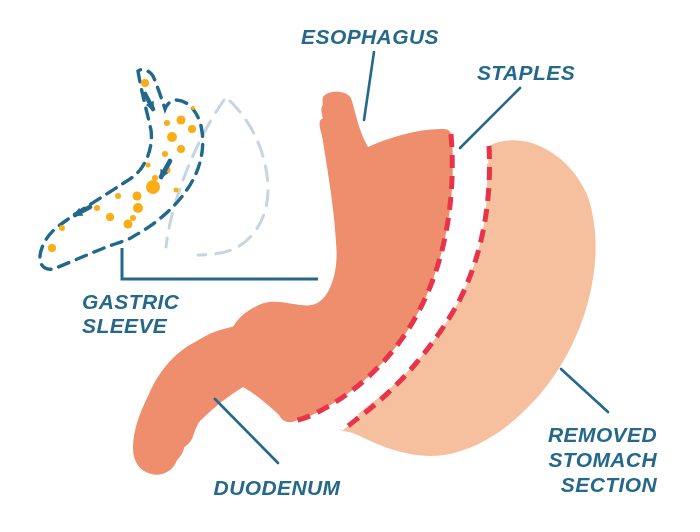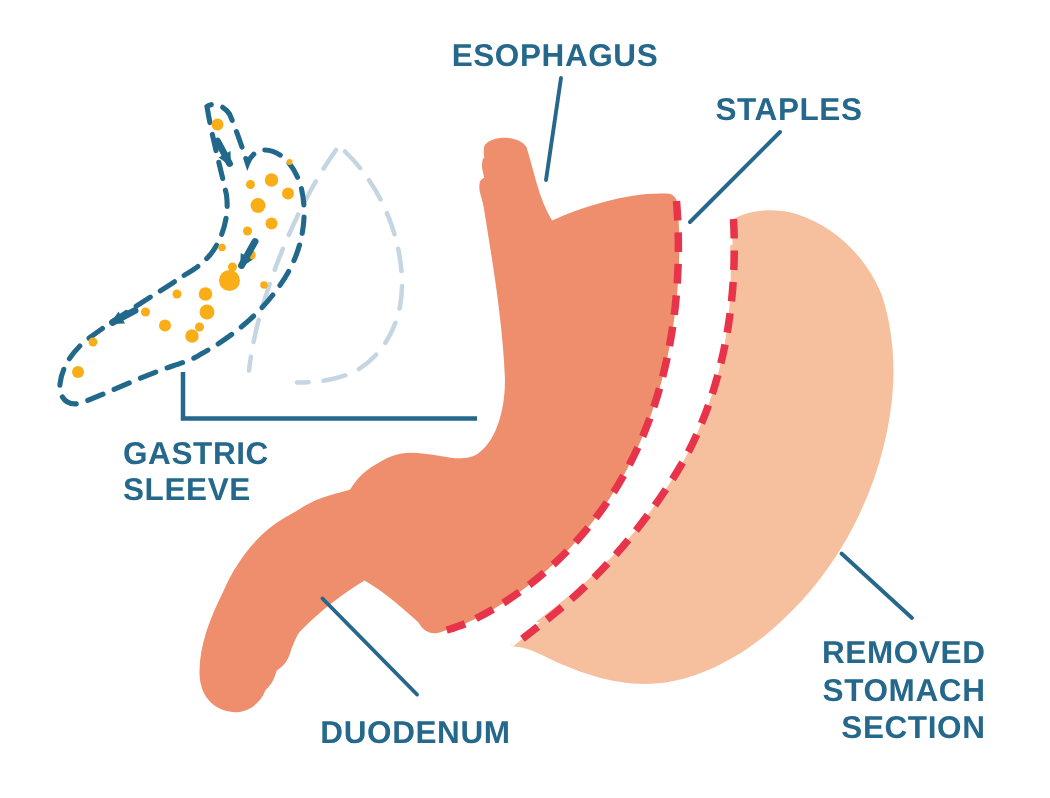--- a/index.html
+++ b/index.html
@@ -1,16 +1,16 @@
 <!DOCTYPE html>
 <html><head>
 <meta charset="utf-8">
 <style>
   html,body{margin:0;padding:0;background:#fff;}
-  .canvas{position:relative;width:700px;height:532px;background:#ffffff;overflow:hidden;}
+  .canvas{position:relative;width:700px;height:532px;background:#ffffff;overflow:hidden;font-style:italic;}
   svg{display:block;}
   .lbl{font-family:"Liberation Sans",sans-serif;font-weight:700;font-size:21px;letter-spacing:.4px;fill:#25688B;}
   .leader{stroke:#25688B;stroke-width:2.6;fill:none;stroke-linecap:round;}
   .connector{stroke:#25688B;stroke-width:3;fill:none;stroke-linejoin:miter;}
   .ghost{stroke:#C6D5E2;stroke-width:3;fill:none;stroke-dasharray:15 10;stroke-linecap:round;}
   .mini-outline{stroke:#21688B;stroke-width:3.4;fill:none;stroke-dasharray:11 8;stroke-linecap:round;}
   .dot{fill:#F9AE17;}
   .arrow-line{stroke:#21688B;stroke-width:4.6;stroke-linecap:round;fill:none;}
   .staples-dash{stroke:#E8344B;stroke-width:5;fill:none;stroke-dasharray:13 8;}
   .sleeve-base{fill:#EE8E6D;}

